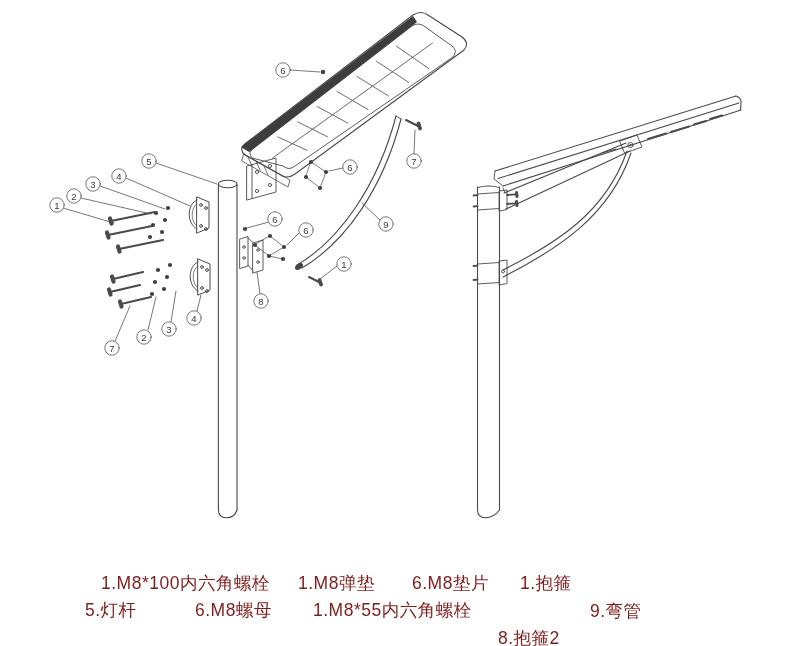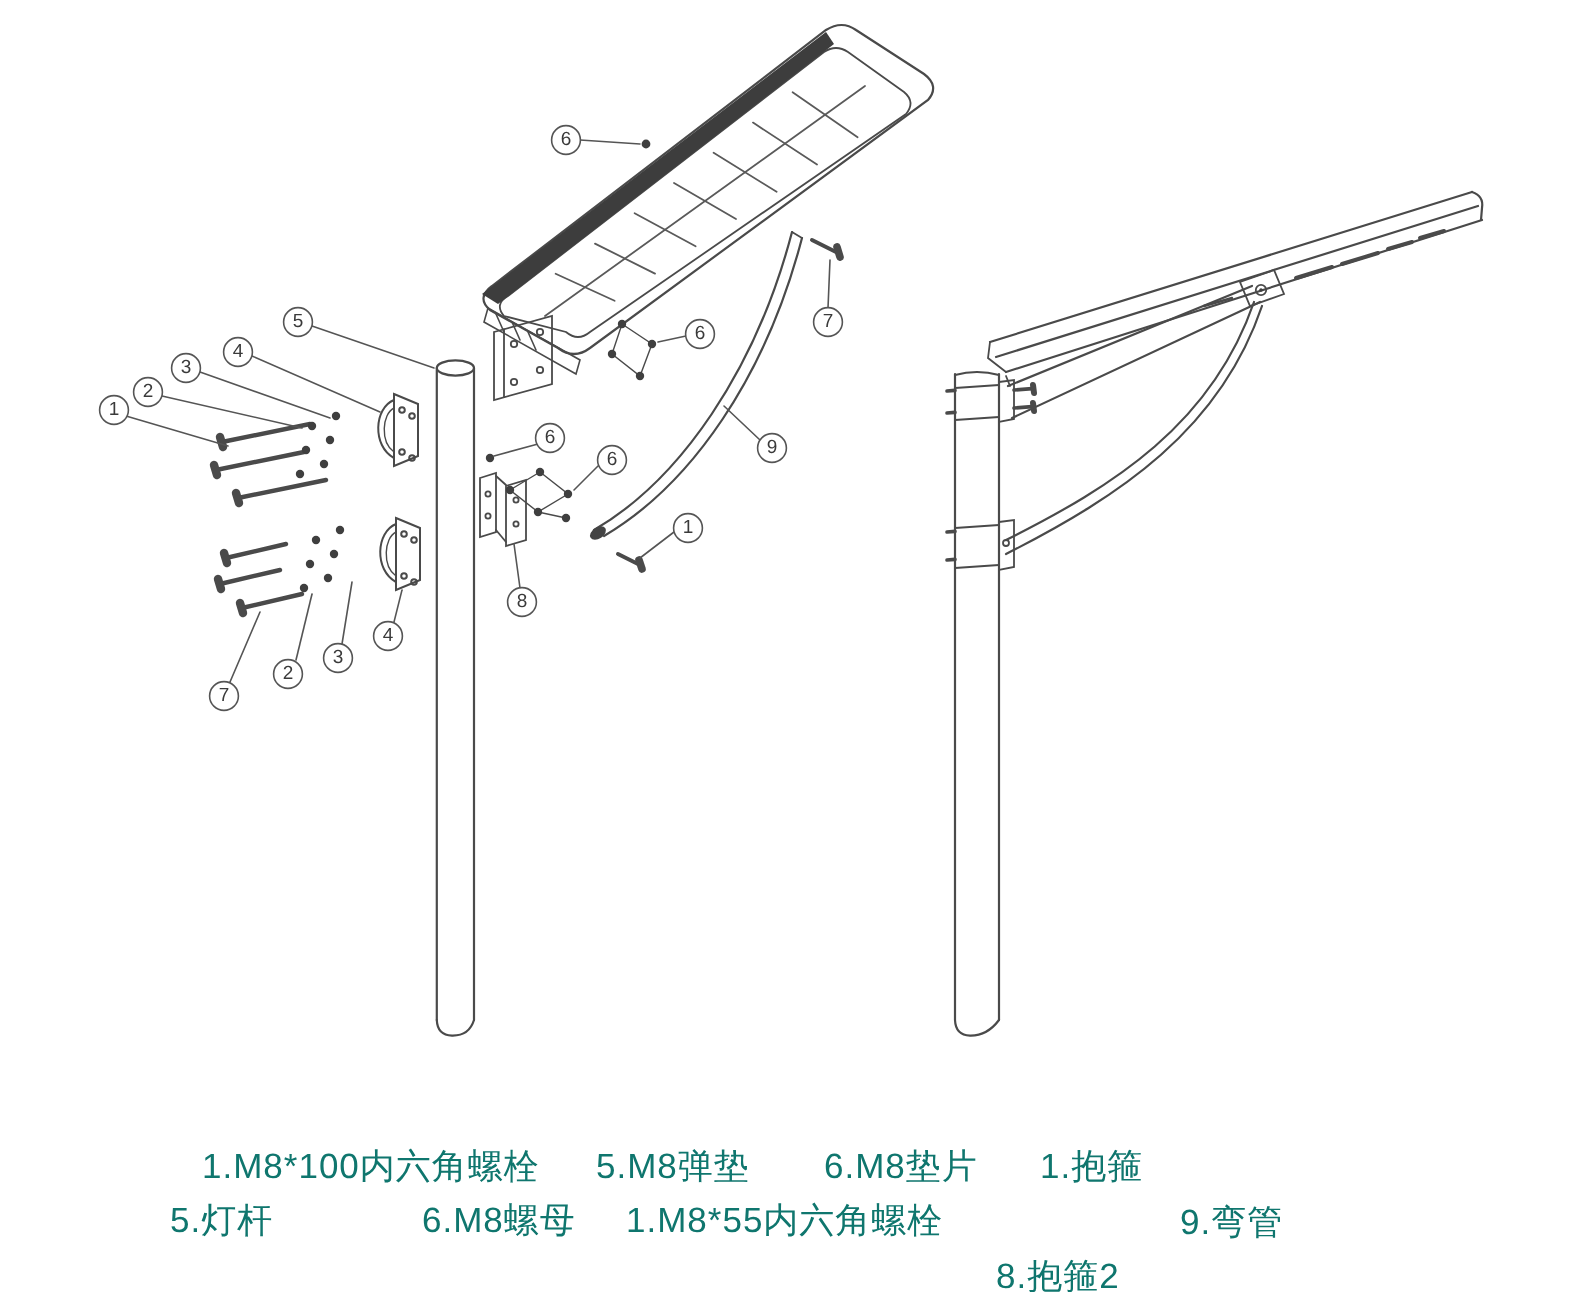--- a/index.html
+++ b/index.html
@@ -2,21 +2,21 @@
 <html><head>
 <meta charset="utf-8">
 <style>
   html,body{margin:0;padding:0;background:#fff;}
   .canvas{
     position:relative;width:790px;height:646px;background:#ffffff;
     font-family:"Liberation Sans", sans-serif;overflow:hidden;
   }
   .canvas svg{position:absolute;top:0;left:0;}
   .legend-item{
-    position:absolute;font-size:17.5px;color:#0f766e;letter-spacing:.5px;
+    position:absolute;font-size:17.5px;color:#7f1d1d;letter-spacing:.5px;
     white-space:nowrap;font-weight:500;
   }
   .callout-text{font-size:9.5px;fill:#3a3a3a;}
 </style>
 </head>
 <body>
 
 <div class="canvas">
 
 <svg width="790" height="646" viewBox="0 0 790 646">
@@ -342,22 +342,22 @@
         <line x1="197" y1="311" x2="201" y2="295"></line>
         <circle cx="194" cy="318" r="7.2" fill="#fff"></circle>
         <text class="callout-text" x="194" y="318" text-anchor="middle" dominant-baseline="central" stroke="none">4</text>
       </g>
     </g>
   </g>
 </svg>
 
   <div>
     <span class="legend-item" style="left:101px;top:571px">1.M8*100内六角螺栓</span>
-    <span class="legend-item" style="left:298px;top:571px">5.M8弹垫</span>
+    <span class="legend-item" style="left:298px;top:571px">1.M8弹垫</span>
     <span class="legend-item" style="left:412px;top:571px">6.M8垫片</span>
     <span class="legend-item" style="left:520px;top:571px">1.抱箍</span>
     <span class="legend-item" style="left:85px;top:598px">5.灯杆</span>
-    <span class="legend-item" style="left:211px;top:598px">6.M8螺母</span>
+    <span class="legend-item" style="left:195px;top:598px">6.M8螺母</span>
     <span class="legend-item" style="left:313px;top:598px">1.M8*55内六角螺栓</span>
     <span class="legend-item" style="left:498px;top:626px">8.抱箍2</span>
     <span class="legend-item" style="left:590px;top:599px">9.弯管</span>
   </div>
 </div>
 
 </body></html>

